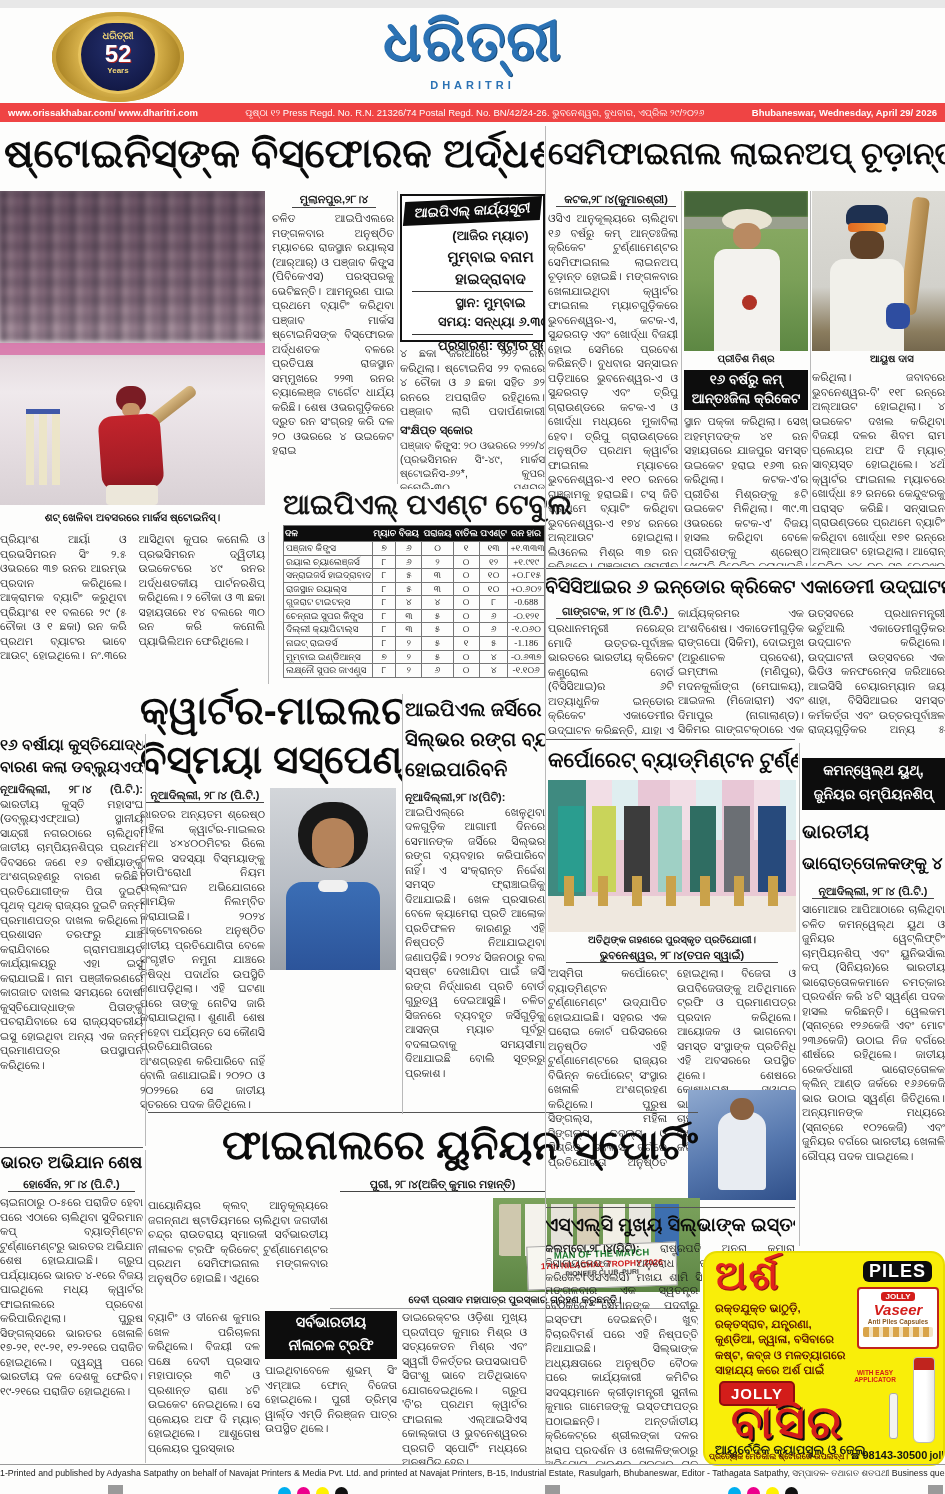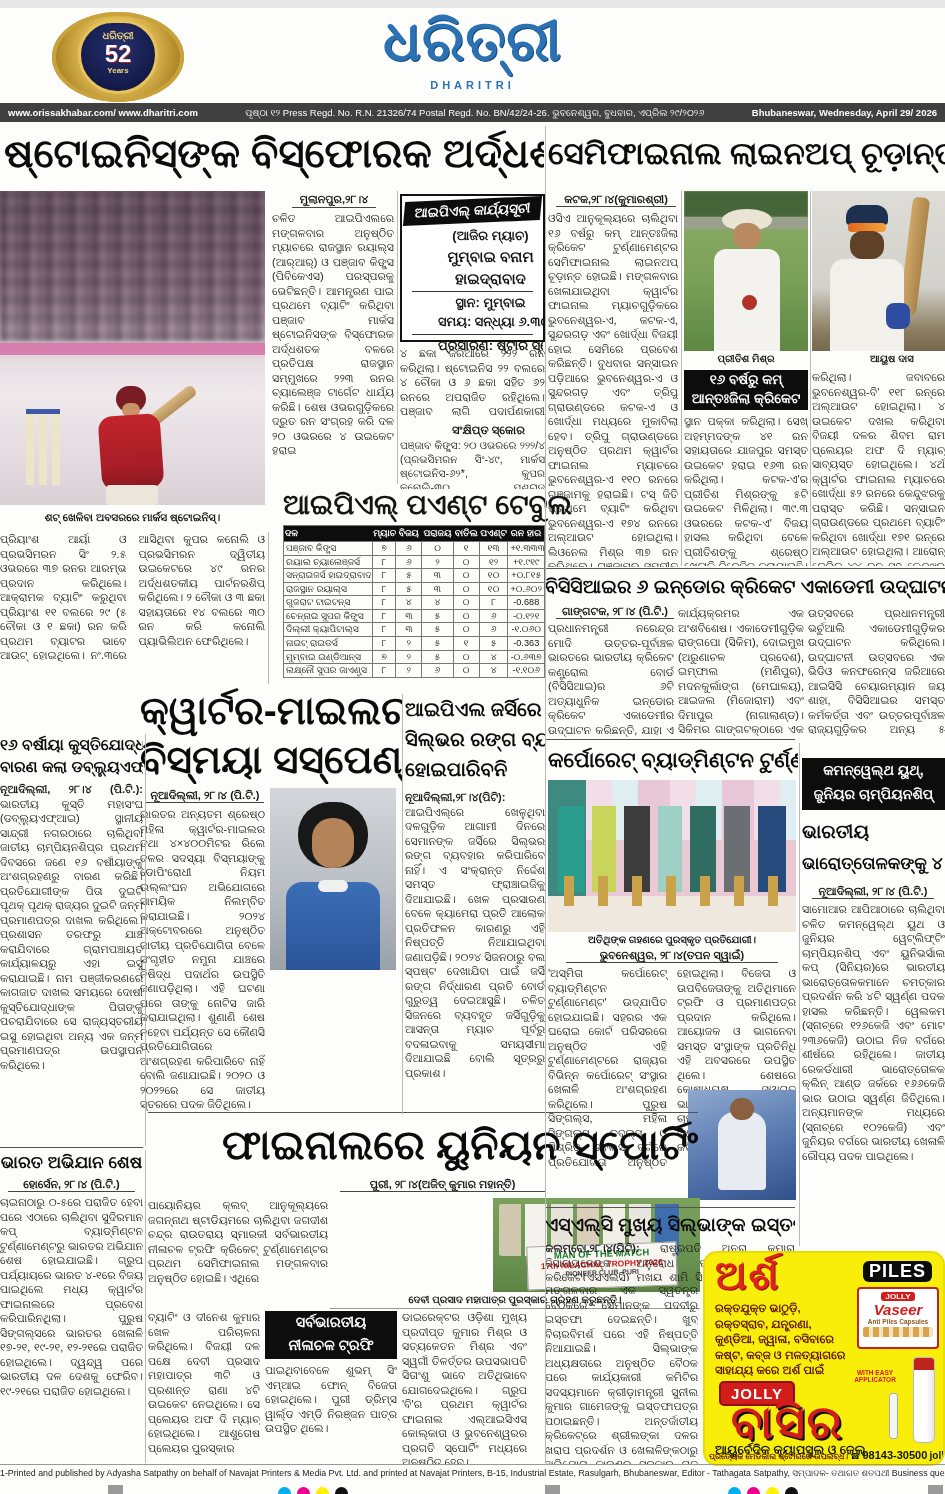--- a/index.html
+++ b/index.html
@@ -12,21 +12,21 @@
   .dateline{font-weight:bold;font-size:11px;text-align:center;border-bottom:1px solid #444;overflow:hidden;white-space:nowrap;}
   .hl{font-weight:800;color:#0b0b0b;white-space:nowrap;overflow:hidden;}
   .blackbox{background:#0d0d0d;color:#fff;font-weight:bold;text-align:center;overflow:hidden;}
   .cap{font-size:10.5px;font-weight:bold;text-align:center;overflow:hidden;white-space:nowrap;}
   .vrule{background:#b9b9b9;width:1px;}
   .hrule{background:#555;height:1px;}
   .photo{overflow:hidden;background:#ccc;}
   
   #logo-main{font-size:56px;font-weight:800;color:#2b72b4;text-align:center;letter-spacing:1px;text-shadow:1px 1px 0 #174a79;}
   #logo-sub{font-size:11px;font-weight:bold;color:#2b72b4;text-align:center;letter-spacing:4px;}
-  #infobar{background:#404040;color:#fff;font-size:9.5px;display:flex;justify-content:space-between;align-items:center;padding:0 8px;}
+  #infobar{background:#ef4444;color:#fff;font-size:9.5px;display:flex;justify-content:space-between;align-items:center;padding:0 8px;}
   #infobar .seg{white-space:nowrap;overflow:hidden;}
   
   #ipl-box{border:2px solid #111;background:#fff;}
   #ipl-box .bh{background:#0d0d0d;color:#fff;font-weight:800;font-size:13.5px;text-align:center;line-height:24px;transform:rotate(-2.5deg) skewX(-8deg);margin:3px 2px 4px 2px;white-space:nowrap;overflow:hidden;}
   #ipl-box .l{text-align:center;font-weight:800;font-size:13px;line-height:1.45;white-space:nowrap;overflow:hidden;padding-left:36px;}
   #ipl-box .l.big{font-size:15px;}
   #ipl-box .sep{border-top:1px solid #333;margin:2px 10px;}
   
   #pt-title{font-size:28px;font-weight:800;text-align:center;white-space:nowrap;}
   table.pt{border-collapse:collapse;width:262px;table-layout:fixed;font-size:9.2px;}
@@ -91,26 +91,26 @@
     <div class="l">(ଆଜିର ମ୍ୟାଚ)</div>
     <div class="l big">ମୁମ୍ବାଇ ବନାମ</div>
     <div class="l big">ହାଇଦ୍ରାବାଦ</div>
     <div class="sep"></div>
     <div class="l">ସ୍ଥାନ: ମୁମ୍ବାଇ</div>
     <div class="l">ସମୟ: ସନ୍ଧ୍ୟା ୬.୩୦</div>
     <div class="sep"></div>
     <div class="l">ପ୍ରସାରଣ: ଷ୍ଟାର ସ୍ପୋର୍ଟ୍ସ</div>
   </div>
   <div class="abs body" style="left:400px;top:338px;width:145px;height:76px;">୪ ଛକା ଜରିଆରେ ୨୨୨ ରନ କରିଥିଲା। ଷ୍ଟୋଇନିସ ୨୨ ବଲରେ ୪ ଚୌକା ଓ ୬ ଛକା ସହିତ ୬୨ ରନରେ ଅପରାଜିତ ରହିଥିଲେ। ପଞ୍ଜାବ ଲାଗି ପଦାର୍ପଣକାରୀ ଯଶରାଜ ପଞ୍ଜା ୨ ଓ ଜୋଫ୍ରା ଆର୍ଚର ଗୋଟିଏ ଉଇକେଟ ନେଇଥିଲେ।</div>
-  <div class="abs" style="left:416px;top:416px;width:145px;height:14px;font-weight:800;font-size:11.5px;text-align:center;">ସଂକ୍ଷିପ୍ତ ସ୍କୋର</div>
+  <div class="abs" style="left:400px;top:416px;width:145px;height:14px;font-weight:800;font-size:11.5px;">ସଂକ୍ଷିପ୍ତ ସ୍କୋର</div>
   <div class="abs body" style="left:400px;top:431px;width:145px;height:50px;font-size:10.5px;">ପଞ୍ଜାବ କିଙ୍ଗ୍ସ: ୨୦ ଓଭରରେ ୨୨୨/୪ (ପ୍ରଭସିମରନ ସିଂ-୪୯, ମାର୍କସ ଷ୍ଟୋଇନିସ-୬୨*, କୁପର କନୋଲି-୩୦, ଯଶରାଜ ପଞ୍ଜା-୨/୪୧)।</div>
   <div class="abs body" style="left:0;top:524px;width:265px;height:152px;column-count:2;column-gap:12px;">ପ୍ରିୟାଂଶ ଆର୍ୟା ଓ ପ୍ରଭସିମରନ ସିଂ ୨.୫ ଓଭରରେ ୩୭ ରନର ଆରମ୍ଭ ପ୍ରଦାନ କରିଥିଲେ। ଆକ୍ରାମକ ବ୍ୟାଟିଂ କରୁଥିବା ପ୍ରିୟାଂଶ ୧୧ ବଲରେ ୨୯ (୫ ଚୌକା ଓ ୧ ଛକା) ରନ କରି ପ୍ରଥମ ବ୍ୟାଟର ଭାବେ ଆଉଟ୍ ହୋଇଥିଲେ। ନଂ.୩ରେ ଆସିଥିବା କୁପର କନୋଲି ଓ ପ୍ରଭସିମରନ ଦ୍ୱିତୀୟ ଉଇକେଟରେ ୪୯ ରନର ଅର୍ଦ୍ଧଶତକୀୟ ପାର୍ଟନରଶିପ୍ କରିଥିଲେ। ୨ ଚୌକା ଓ ୩ ଛକା ସହାୟତାରେ ୧୪ ବଲରେ ୩୦ ରନ କରି କନୋଲି ପ୍ୟାଭିଲିଅନ ଫେରିଥିଲେ।</div>
 
   <div class="abs" id="pt-title" style="left:283px;top:480px;width:262px;height:34px;line-height:34px;">ଆଇପିଏଲ୍ ପଏଣ୍ଟ ଟେବୁଲ</div>
-  <div class="abs" style="left:283px;top:517px;width:262px;height:141px;">
+  <div class="abs" style="left:283px;top:517px;width:262px;height:141px;font-family:Liberation Serif, serif;">
     <table class="pt">
       <colgroup>
           <col style="width:34%">
           <col style="width:9%">
           <col style="width:10%">
           <col style="width:12%">
           <col style="width:10%">
           <col style="width:11%">
           <col style="width:14%">
         </colgroup>
@@ -189,21 +189,21 @@
             <td>୬</td>
             <td>-୧.୦୬୦</td>
           </tr>
           <tr>
             <td>ନାଇଟ୍ ରାଇଡର୍ସ</td>
             <td>୮</td>
             <td>୨</td>
             <td>୫</td>
             <td>୧</td>
             <td>୫</td>
-            <td>-0.363</td>
+            <td>-1.186</td>
           </tr>
           <tr>
             <td>ମୁମ୍ବାଇ ଇଣ୍ଡିଆନ୍ସ</td>
             <td>୭</td>
             <td>୨</td>
             <td>୫</td>
             <td>୦</td>
             <td>୪</td>
             <td>-୦.୬୩୭</td>
           </tr>

